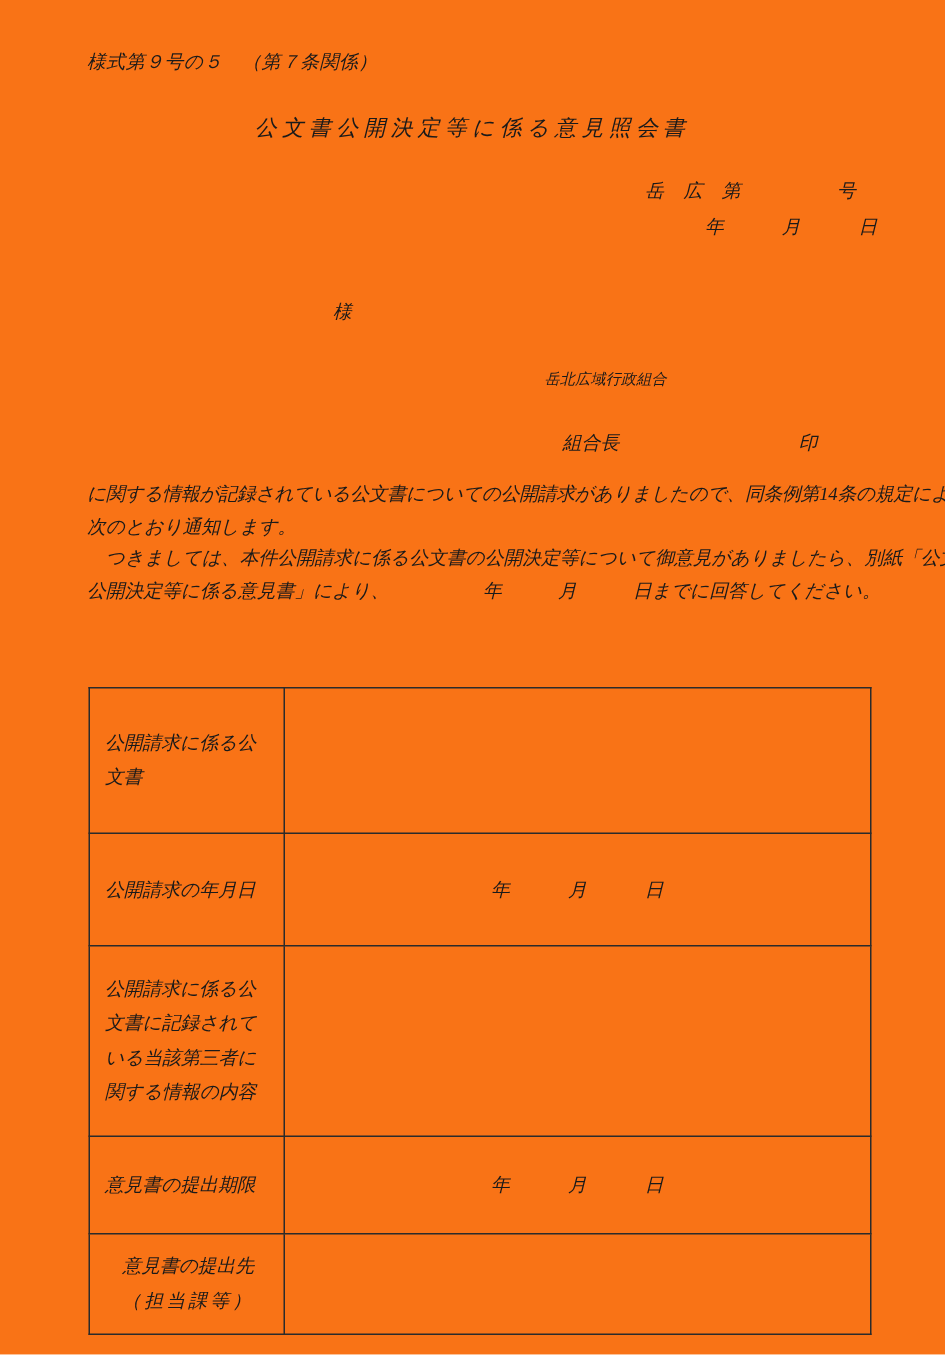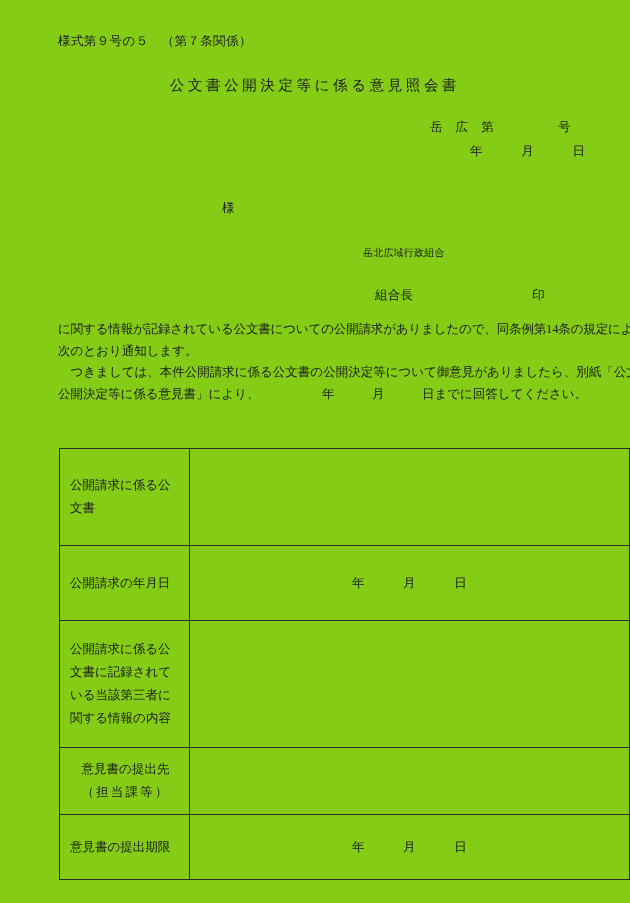--- a/index.html
+++ b/index.html
@@ -9,23 +9,24 @@
     background: #ffffff;
   }
   body {
     font-family: "Liberation Serif", "DejaVu Serif", serif;
     color: #1a1a1a;
   }
   #page {
     position: relative;
     width: 630px;
     height: 903px;
-    background: #84cc16;
+    background: #f97316;
     overflow: hidden;
     box-sizing: border-box;
+    font-style: italic;
   }
 
   
   .form-no {
     position: absolute;
     left: 58px;
     top: 33px;
     font-size: 12.5px;
     letter-spacing: 0.4px;
     white-space: pre;
@@ -112,22 +113,22 @@
     border-bottom: 1px solid #1a1a1a;
     height: 14px;
     vertical-align: baseline;
   }
   .u-long { width: 116px; }
 
   
   .form-table {
     position: absolute;
     left: 59px;
-    top: 448px;
-    width: 571px;
+    top: 458px;
+    width: 522px;
     border-collapse: collapse;
     table-layout: fixed;
   }
   .form-table td {
     border: 1px solid #2b2b2b;
     font-size: 12.5px;
     vertical-align: middle;
     padding: 0;
   }
   .form-table td.label {
@@ -194,29 +195,29 @@
         <td class="label">
           <span class="label-line">公開請求に係る公</span>
           <span class="label-line">文書に記録されて</span>
           <span class="label-line">いる当該第三者に</span>
           <span class="label-line">関する情報の内容</span>
         </td>
         <td class="value" style="height:114px;"></td>
       </tr>
       <tr>
         <td class="label">
+          <span class="label-line">意見書の提出期限</span>
+        </td>
+        <td class="value" style="height:52px;">
+          <span class="date-fill">年　　　月　　　日</span>
+        </td>
+      </tr>
+      <tr>
+        <td class="label">
           <span class="label-line centered">意見書の提出先</span>
           <span class="label-line centered tracked">（担当課等）</span>
         </td>
         <td class="value" style="height:54px;"></td>
       </tr>
-      <tr>
-        <td class="label">
-          <span class="label-line">意見書の提出期限</span>
-        </td>
-        <td class="value" style="height:52px;">
-          <span class="date-fill">年　　　月　　　日</span>
-        </td>
-      </tr>
     </tbody>
   </table>
 
 </div>
 
 </body></html>

